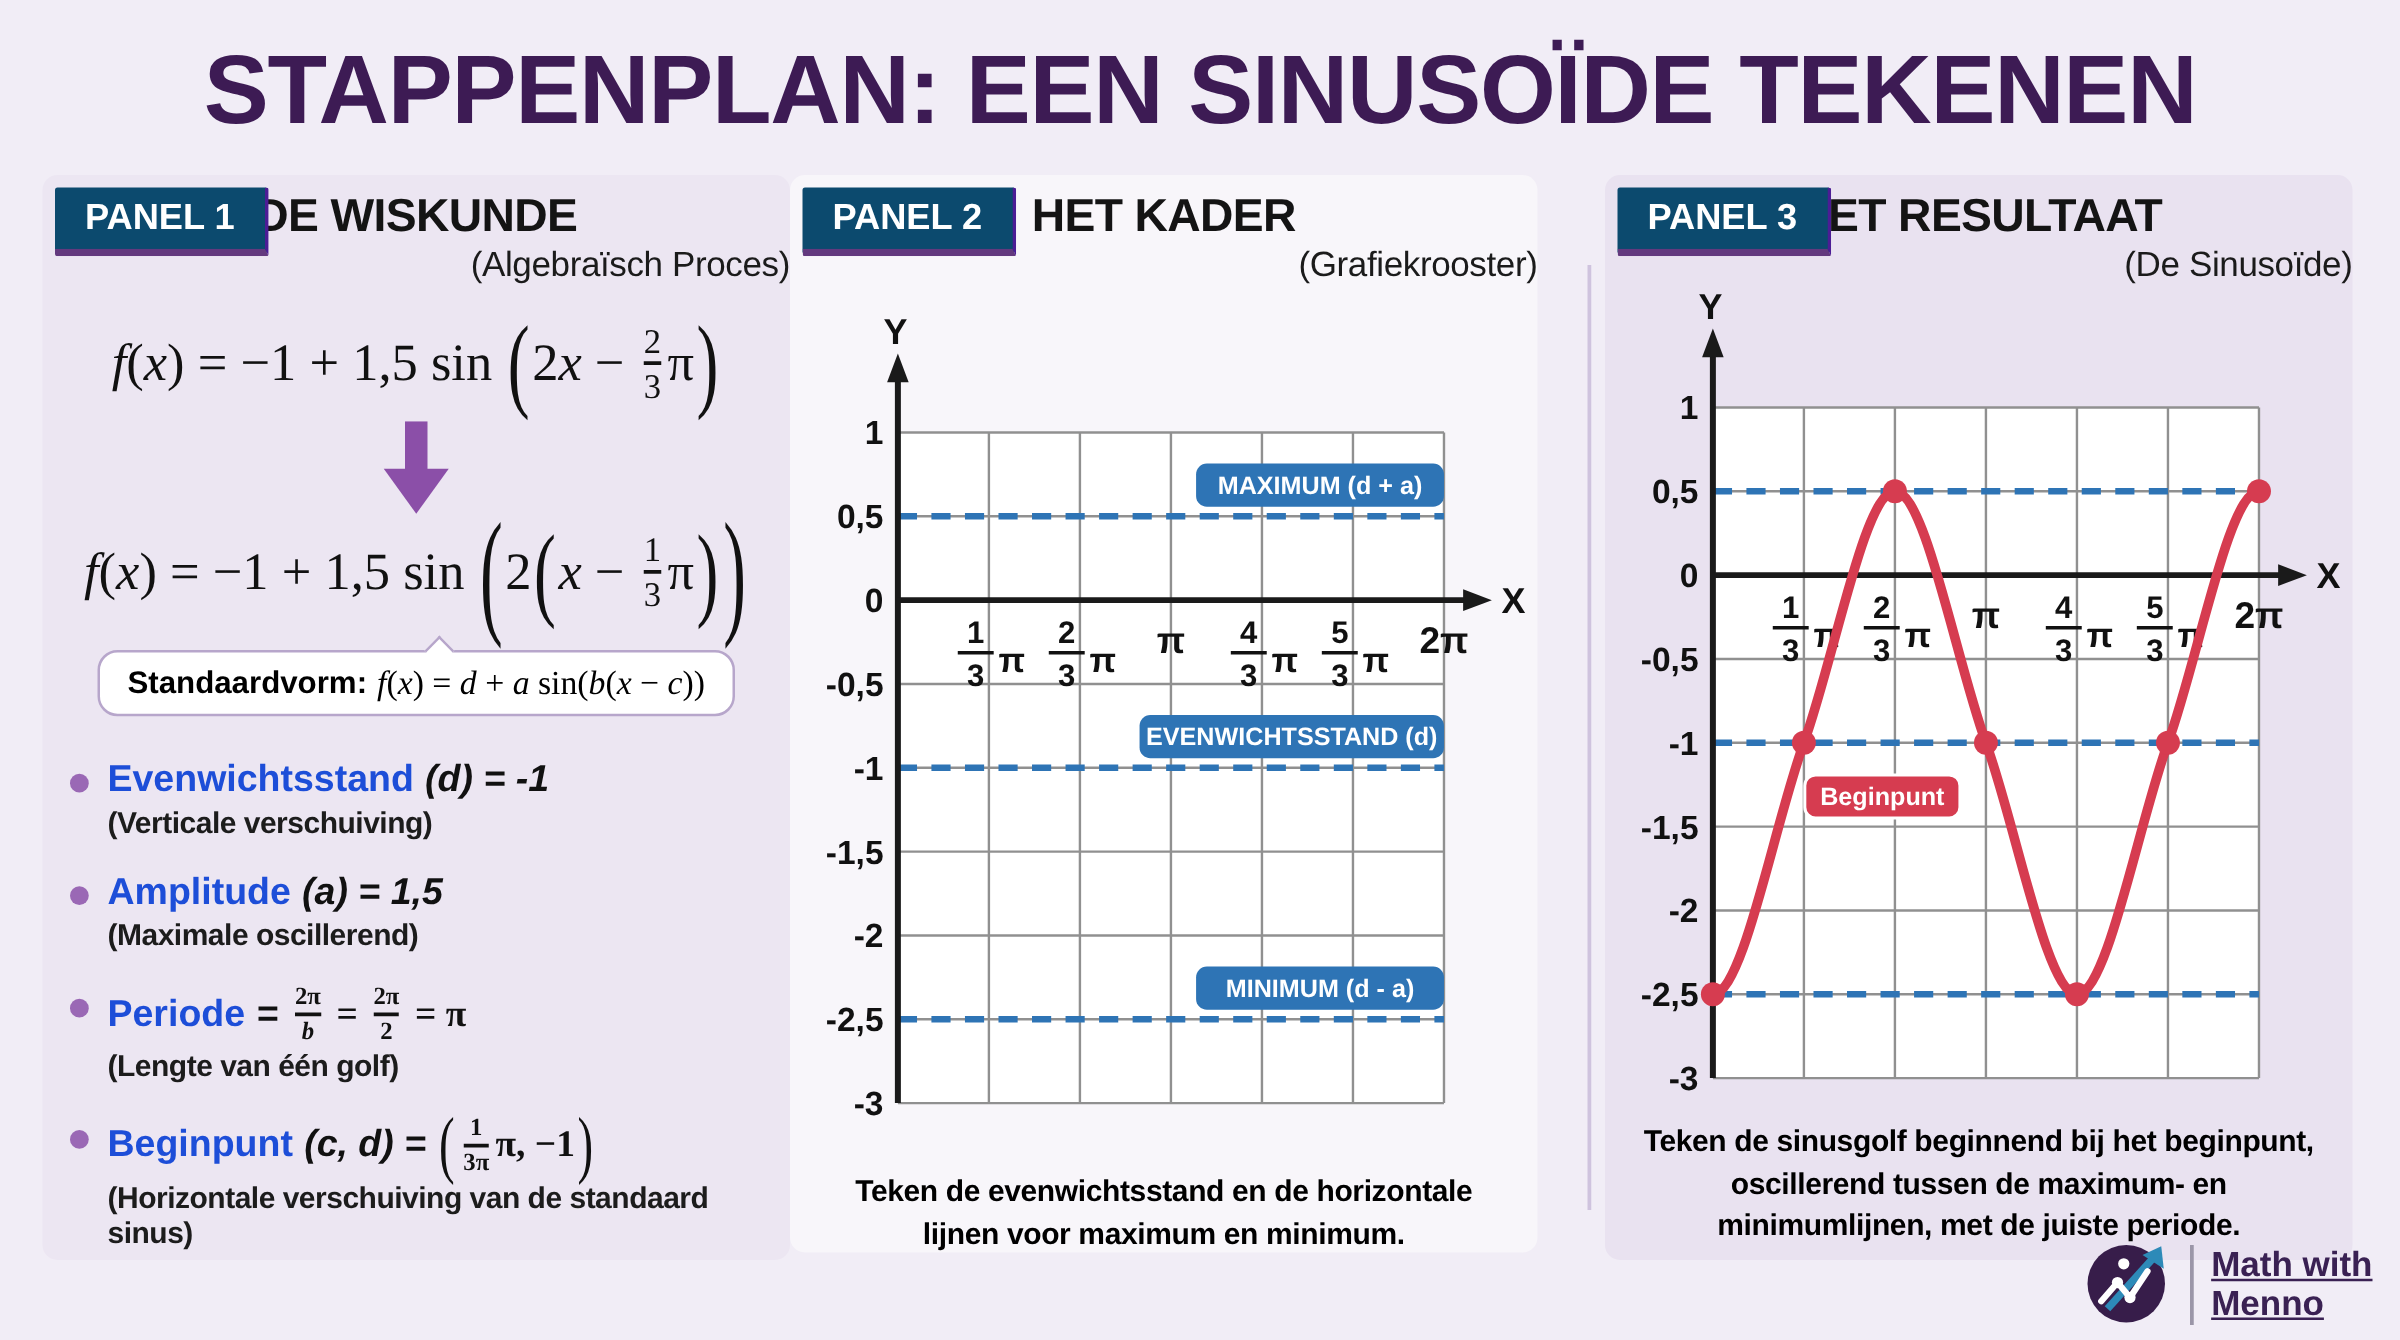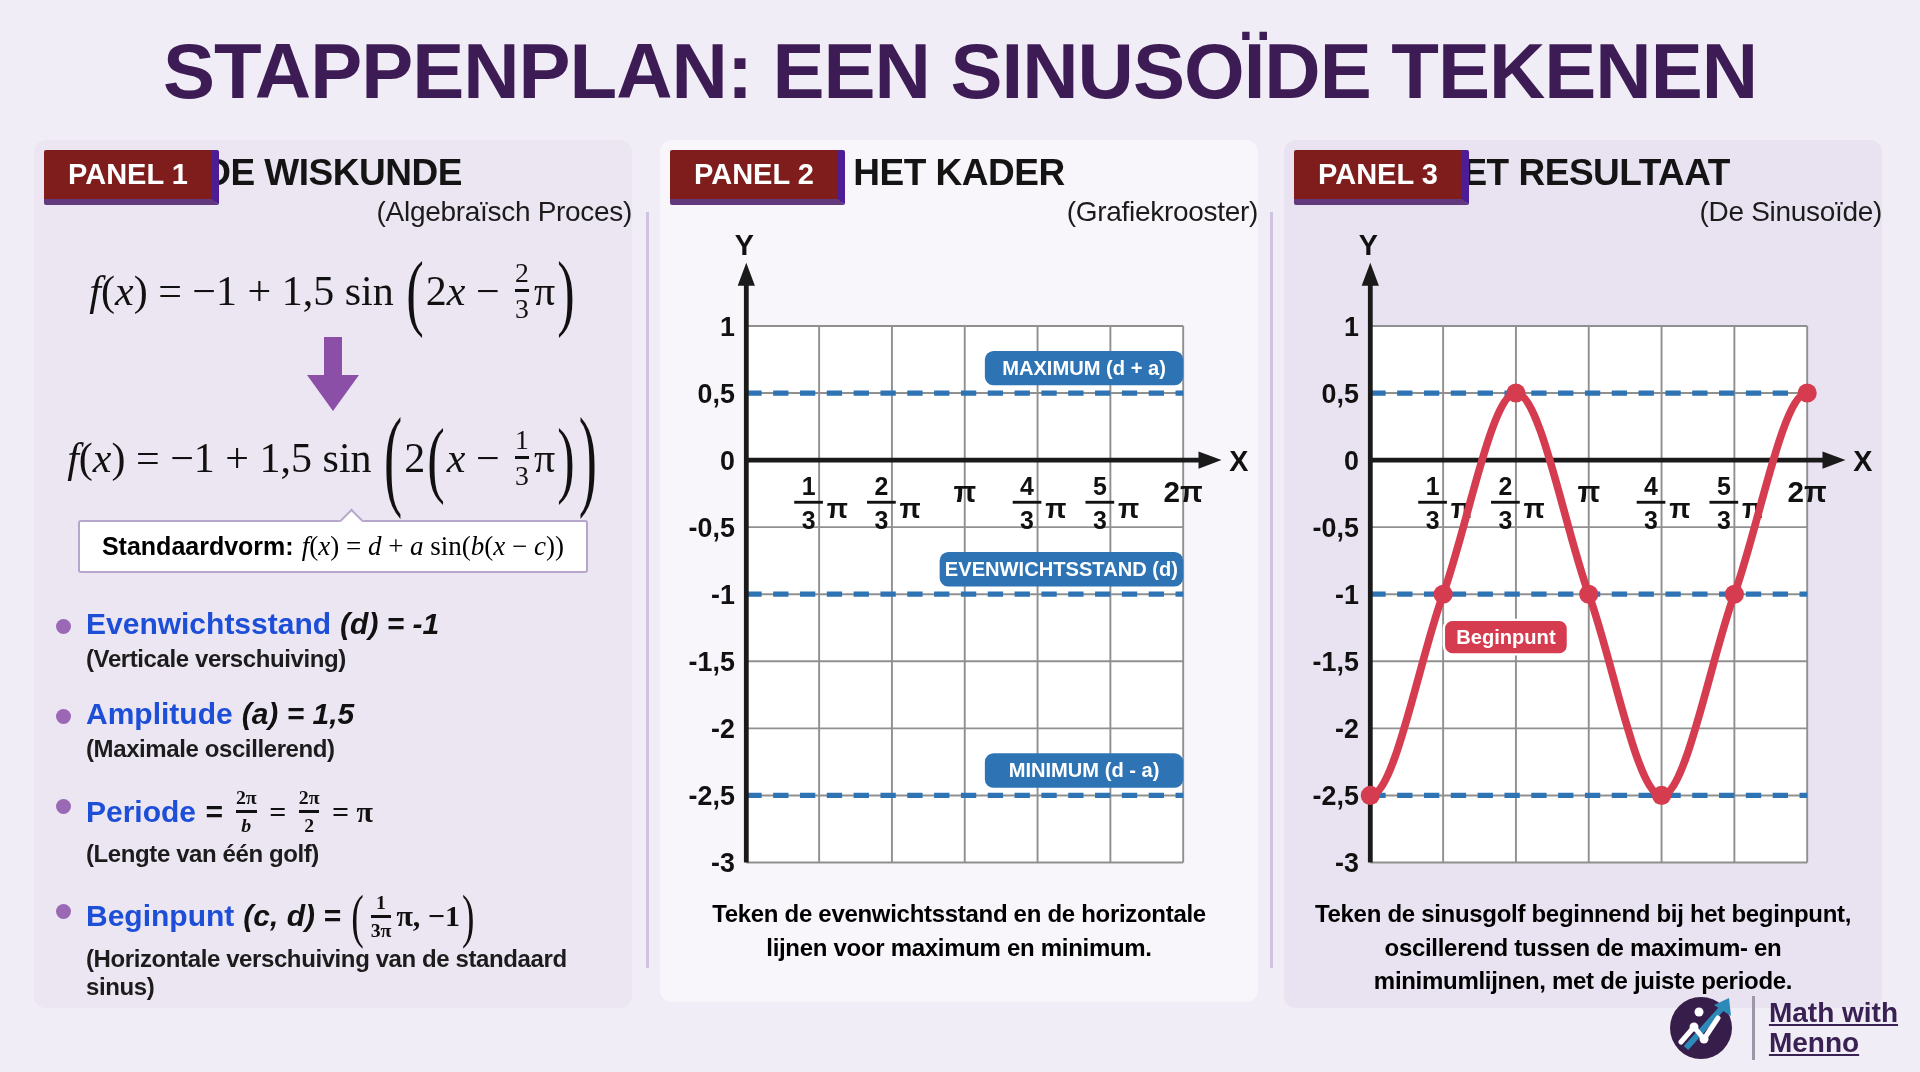--- a/index.html
+++ b/index.html
@@ -7,30 +7,30 @@
   .stage { position:relative; width:1920px; height:1072px; background:#f1edf6; overflow:hidden; }
 
   .page-title {
     position:absolute; top:26px; left:0; width:100%;
     text-align:center; font-size:78px; font-weight:bold; letter-spacing:-1px;
     color:#3d1b54;
   }
 
   .card { position:absolute; top:140px; border-radius:12px; display:flex; flex-direction:column; }
   .card-1 { left:34px;  width:598px; height:868px; background:#ece6f2; }
-  .card-2 { left:660px; width:598px; height:862px; background:#f8f6fa; }
+  .card-2 { left:632px; width:598px; height:862px; background:#f8f6fa;gap:20px; }
   .card-3 { left:1284px;width:598px; height:868px; background:#e9e2f0; }
   .vdivider { position:absolute; top:212px; width:3px; height:756px; background:#cfc3de; }
   .vd-1 { left:646px; } .vd-2 { left:1270px; }
 
   .panel-header { position:relative; padding-top:12px; min-height:102px; }
   .panel-badge {
     position:absolute; left:10px; top:10px;
-    background:#7f1d1d; color:#fff; font-weight:bold; font-size:29px;
-    padding:8px 24px; border-right:7px solid #4c1d95; border-bottom:6px solid #63397e;
+    background:#0c4a6e; color:#fff; font-weight:bold; font-size:29px;
+    padding:8px 24px; border-right:3px solid #4c1d95; border-bottom:6px solid #63397e;
     border-radius:2px;
   }
   .panel-title { text-align:center; font-size:37px; font-weight:bold; color:#141414; letter-spacing:-0.5px; }
   .panel-subtitle { text-align:right; font-size:28px; color:#1b1b1b; margin-top:2px; letter-spacing:-0.3px; }
 
   
   .formula { display:flex; align-items:center; justify-content:center; font-size:42px; color:#111; }
   .formula-inline { display:inline-flex; align-items:center; vertical-align:middle; }
   .tk-sans { font-family:"Liberation Sans", sans-serif; font-weight:bold; white-space:pre;font-style:italic; }
   .tk-rom  { font-family:"Liberation Serif", serif; white-space:pre; }
@@ -42,21 +42,21 @@
   .tk-paren { font-family:"Liberation Serif", serif; display:inline-block;
               transform:scaleY(1.6); font-size:1.25em; font-weight:400; margin:0 2px; }
   .tk-paren.x2 { transform:scaleY(2.05); font-size:1.3em; }
 
   .f-orig { margin-top:16px; }
   .down-arrow { display:flex; justify-content:center; margin:14px 0 10px 0; }
   .f-rewrite { margin-top:2px; }
 
   .callout-wrap { display:flex; justify-content:center; margin-top:30px; }
   .callout {
-    position:relative; background:#fff; border:2px solid #b7a6cb; border-radius:3px;
+    position:relative; background:#fff; border:2px solid #b7a6cb; border-radius:16px;
     padding:9px 22px; font-size:25px; display:flex; align-items:center; gap:8px;
   }
   .callout .caret { position:absolute; top:-10px; left:52%; width:17px; height:17px;
     background:#fff; border-left:2px solid #b7a6cb; border-top:2px solid #b7a6cb;
     transform:rotate(45deg); }
   .callout .c-label { font-weight:bold; font-size:25px; }
   .callout .formula-inline { font-size:27px; }
 
   .bullets { margin-top:34px; padding-left:52px; }
   .bullet { margin-bottom:24px; position:relative; }

